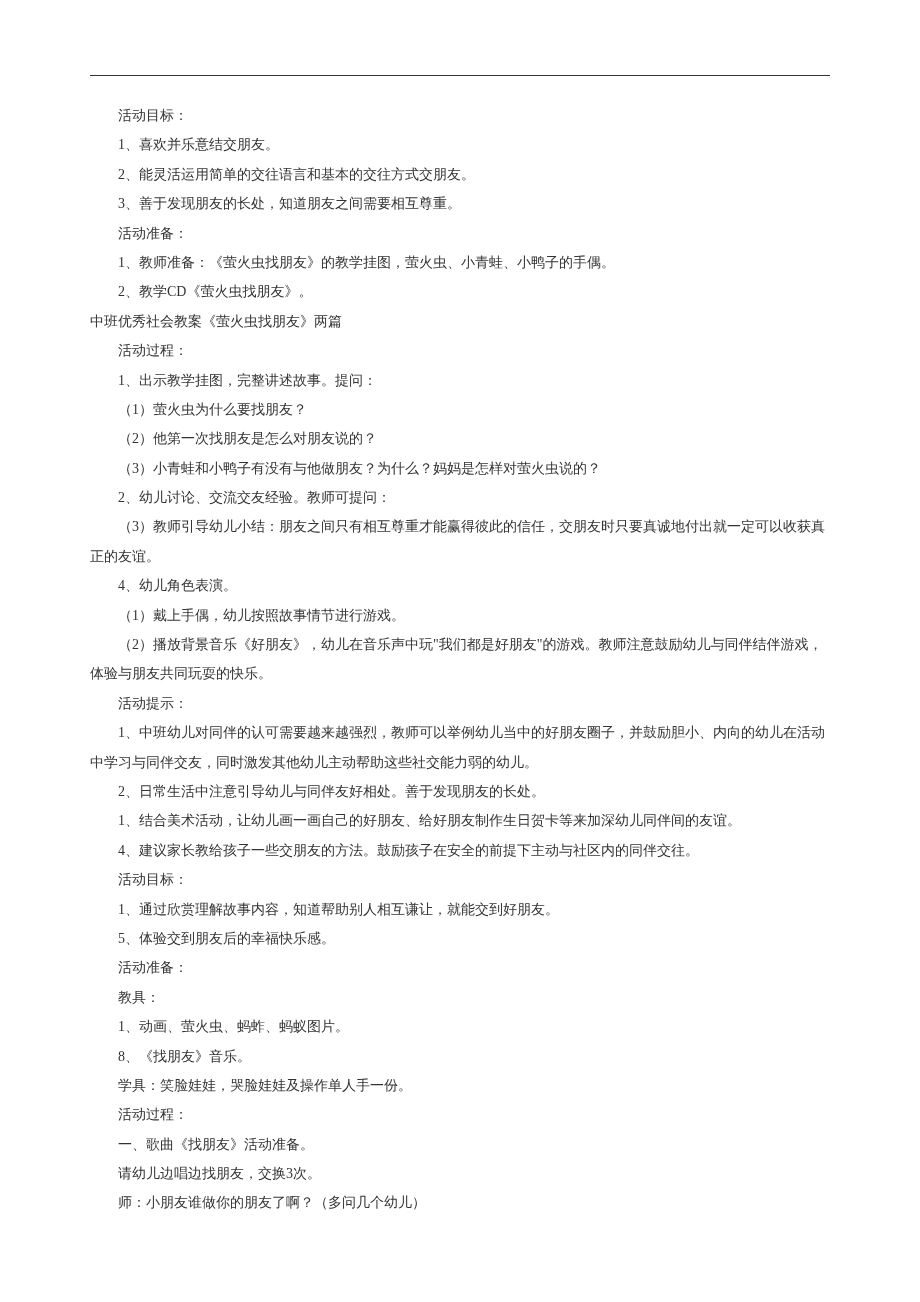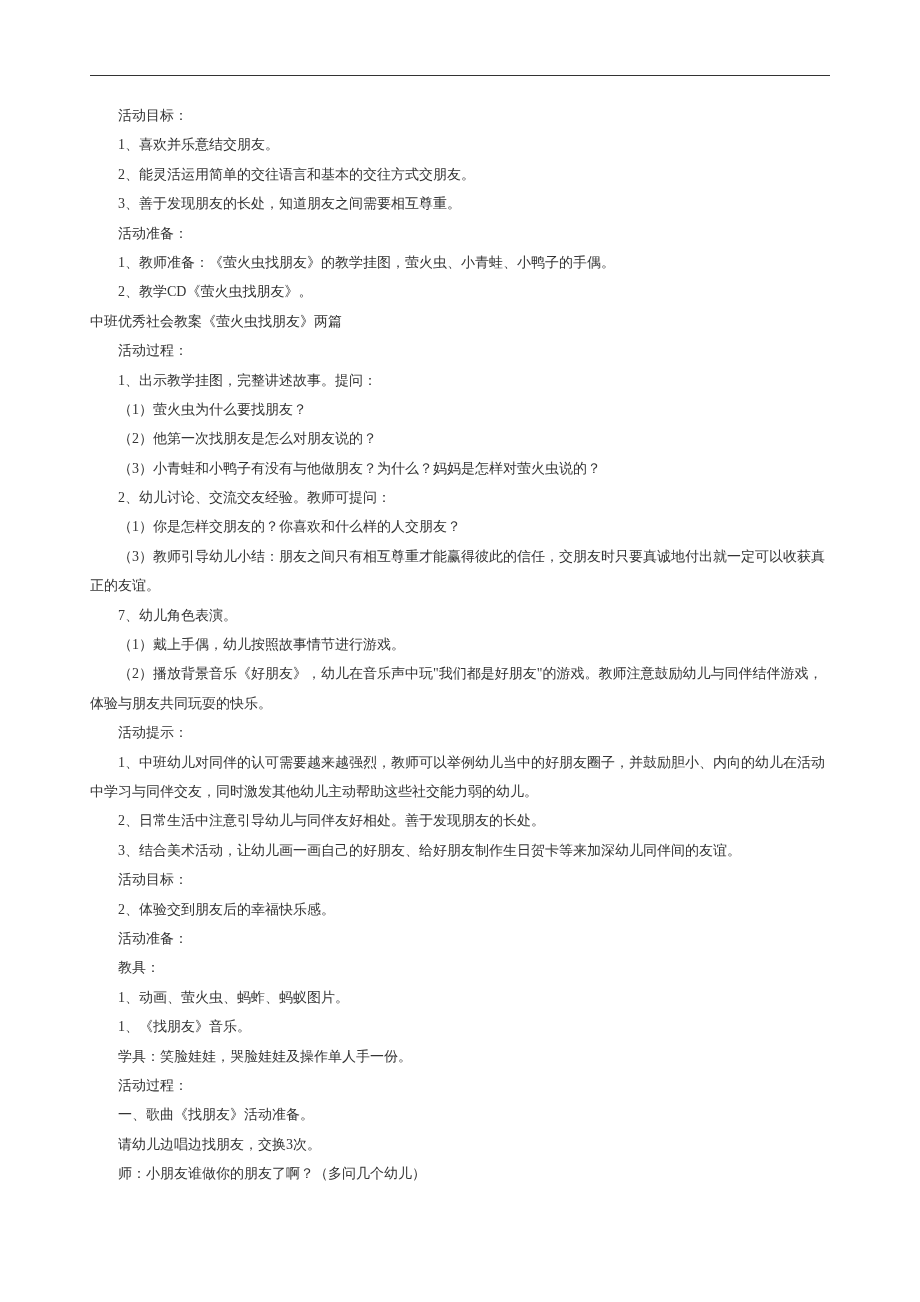--- a/index.html
+++ b/index.html
@@ -34,33 +34,34 @@
     <p class="line indent">活动准备：</p>
     <p class="line indent">1、教师准备：《萤火虫找朋友》的教学挂图，萤火虫、小青蛙、小鸭子的手偶。</p>
     <p class="line indent">2、教学CD《萤火虫找朋友》。</p>
     <p class="line no-indent">中班优秀社会教案《萤火虫找朋友》两篇</p>
     <p class="line indent">活动过程：</p>
     <p class="line indent">1、出示教学挂图，完整讲述故事。提问：</p>
     <p class="line indent">（1）萤火虫为什么要找朋友？</p>
     <p class="line indent">（2）他第一次找朋友是怎么对朋友说的？</p>
     <p class="line indent">（3）小青蛙和小鸭子有没有与他做朋友？为什么？妈妈是怎样对萤火虫说的？</p>
     <p class="line indent">2、幼儿讨论、交流交友经验。教师可提问：</p>
-    <p class="line indent">（1）你是怎样交朋友的？你喜欢和什么样的人交朋友？</p>
     <p class="line indent">（3）教师引导幼儿小结：朋友之间只有相互尊重才能赢得彼此的信任，交朋友时只要真诚地付出就一定可以收获真正的友谊。</p>
-    <p class="line indent">7、幼儿角色表演。</p>
+    <p class="line indent">4、幼儿角色表演。</p>
     <p class="line indent">（1）戴上手偶，幼儿按照故事情节进行游戏。</p>
     <p class="line indent">（2）播放背景音乐《好朋友》，幼儿在音乐声中玩"我们都是好朋友"的游戏。教师注意鼓励幼儿与同伴结伴游戏，体验与朋友共同玩耍的快乐。</p>
     <p class="line indent">活动提示：</p>
     <p class="line indent">1、中班幼儿对同伴的认可需要越来越强烈，教师可以举例幼儿当中的好朋友圈子，并鼓励胆小、内向的幼儿在活动中学习与同伴交友，同时激发其他幼儿主动帮助这些社交能力弱的幼儿。</p>
     <p class="line indent">2、日常生活中注意引导幼儿与同伴友好相处。善于发现朋友的长处。</p>
-    <p class="line indent">3、结合美术活动，让幼儿画一画自己的好朋友、给好朋友制作生日贺卡等来加深幼儿同伴间的友谊。</p>
+    <p class="line indent">1、结合美术活动，让幼儿画一画自己的好朋友、给好朋友制作生日贺卡等来加深幼儿同伴间的友谊。</p>
+    <p class="line indent">4、建议家长教给孩子一些交朋友的方法。鼓励孩子在安全的前提下主动与社区内的同伴交往。</p>
     <p class="line indent">活动目标：</p>
-    <p class="line indent">2、体验交到朋友后的幸福快乐感。</p>
+    <p class="line indent">1、通过欣赏理解故事内容，知道帮助别人相互谦让，就能交到好朋友。</p>
+    <p class="line indent">5、体验交到朋友后的幸福快乐感。</p>
     <p class="line indent">活动准备：</p>
     <p class="line indent">教具：</p>
     <p class="line indent">1、动画、萤火虫、蚂蚱、蚂蚁图片。</p>
-    <p class="line indent">1、《找朋友》音乐。</p>
+    <p class="line indent">8、《找朋友》音乐。</p>
     <p class="line indent">学具：笑脸娃娃，哭脸娃娃及操作单人手一份。</p>
     <p class="line indent">活动过程：</p>
     <p class="line indent">一、歌曲《找朋友》活动准备。</p>
     <p class="line indent">请幼儿边唱边找朋友，交换3次。</p>
     <p class="line indent">师：小朋友谁做你的朋友了啊？（多问几个幼儿）</p>
   </div>
 
 </body></html>

